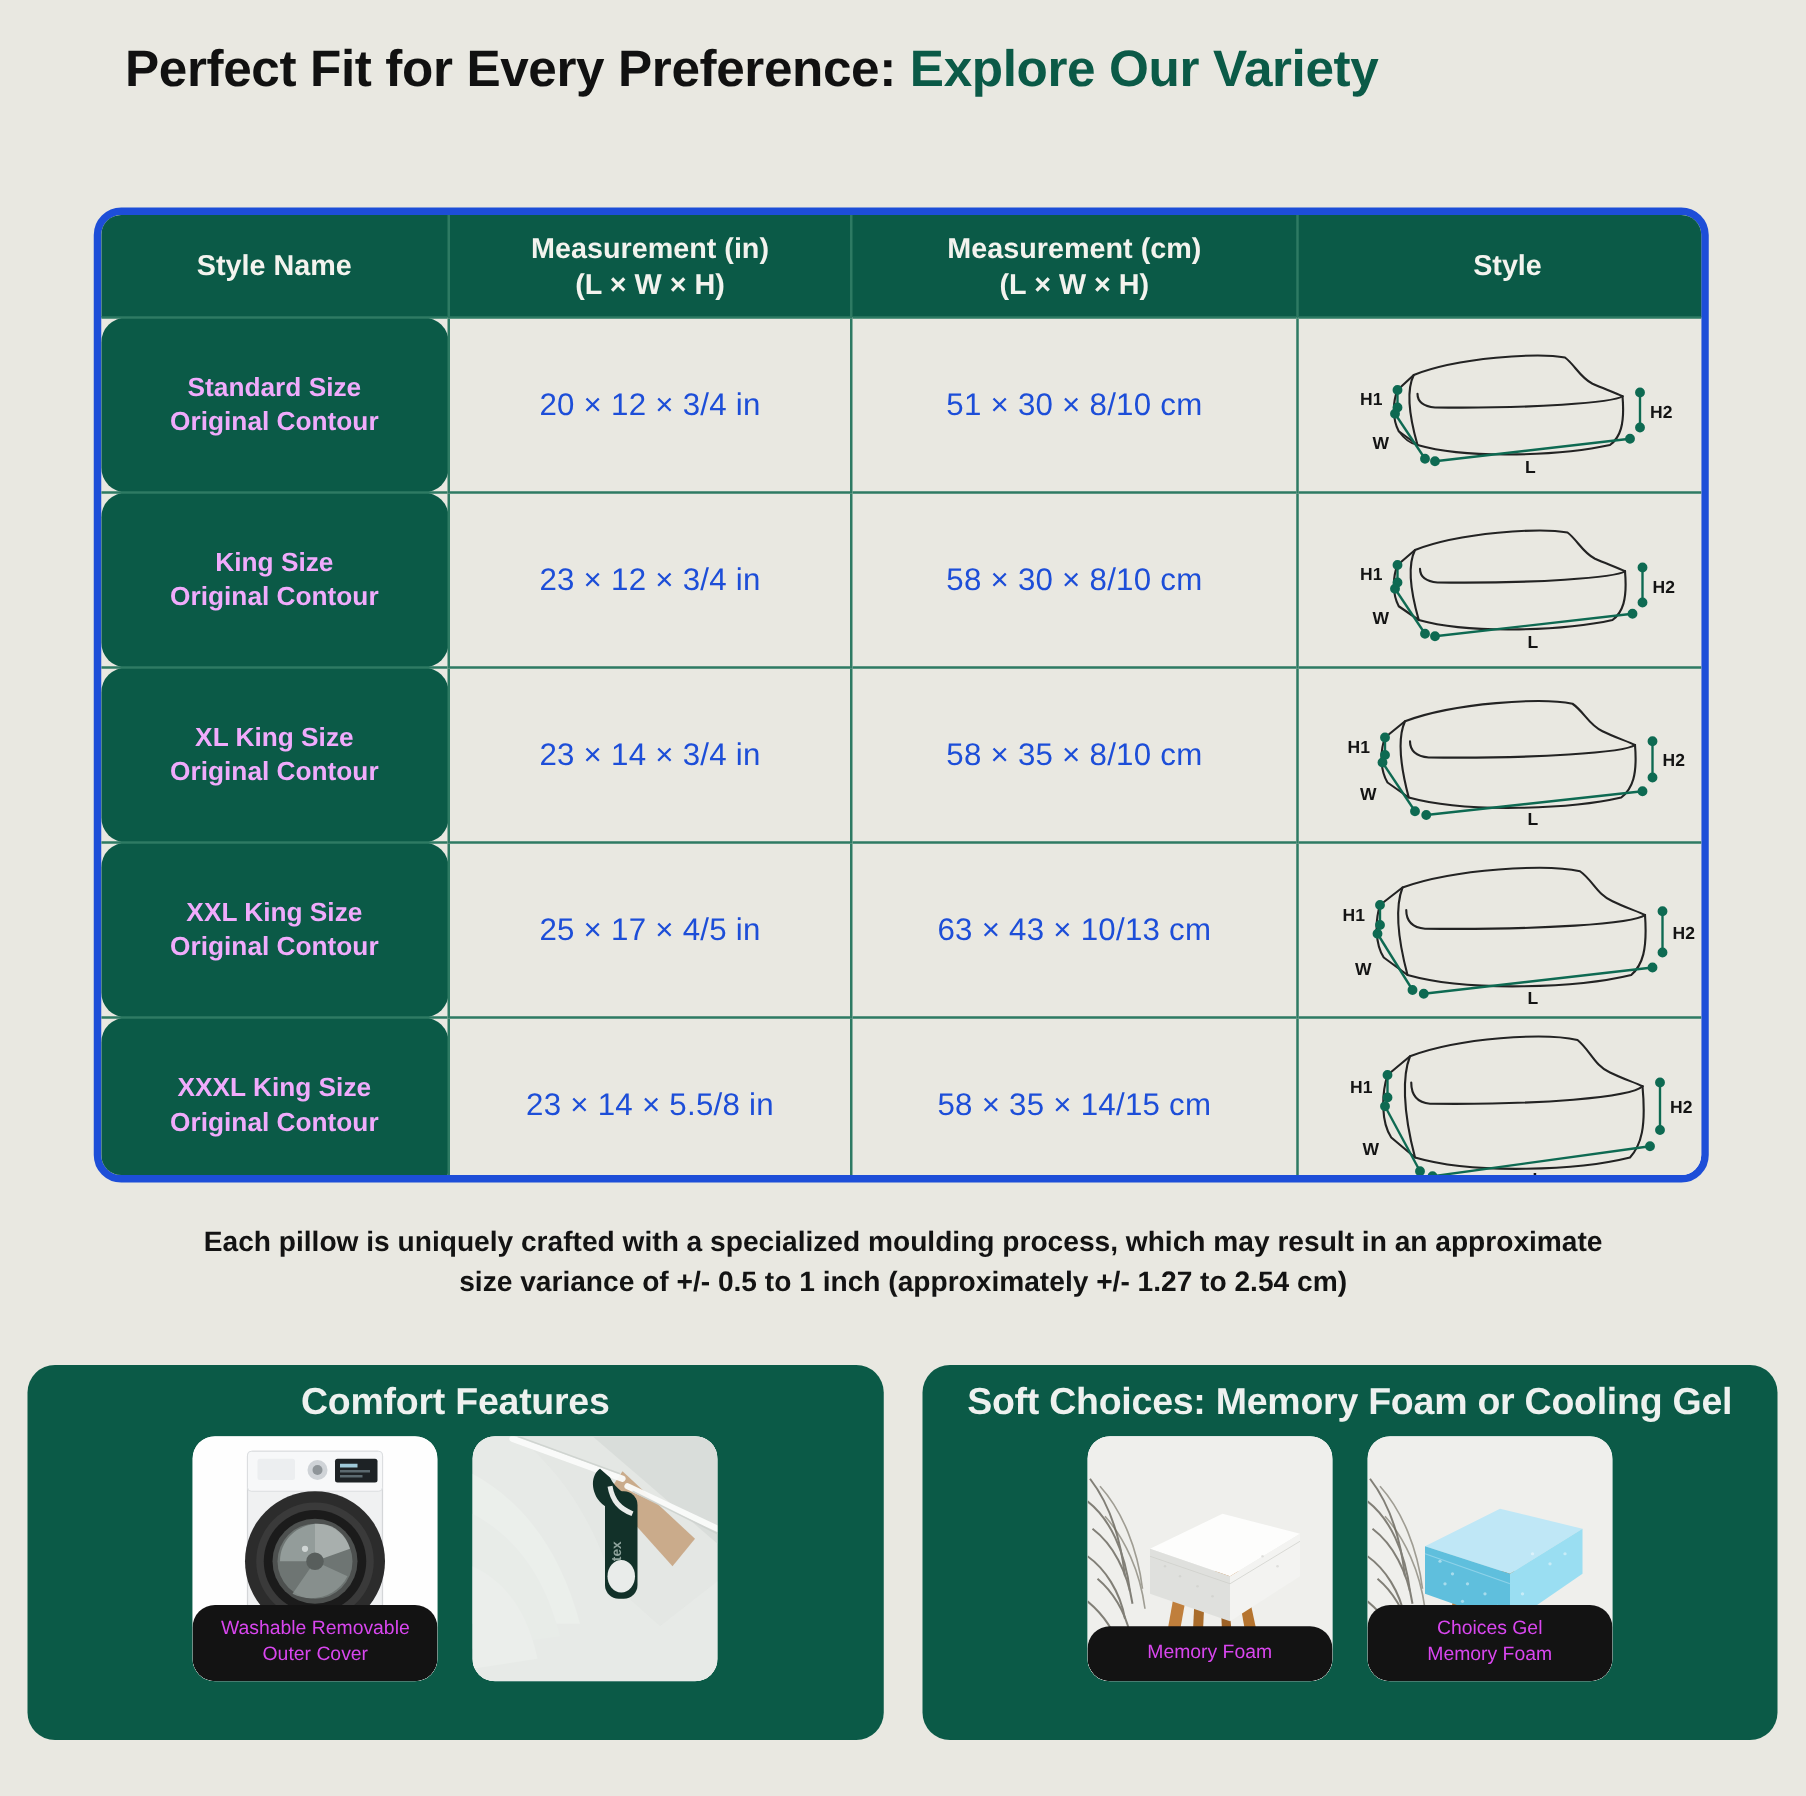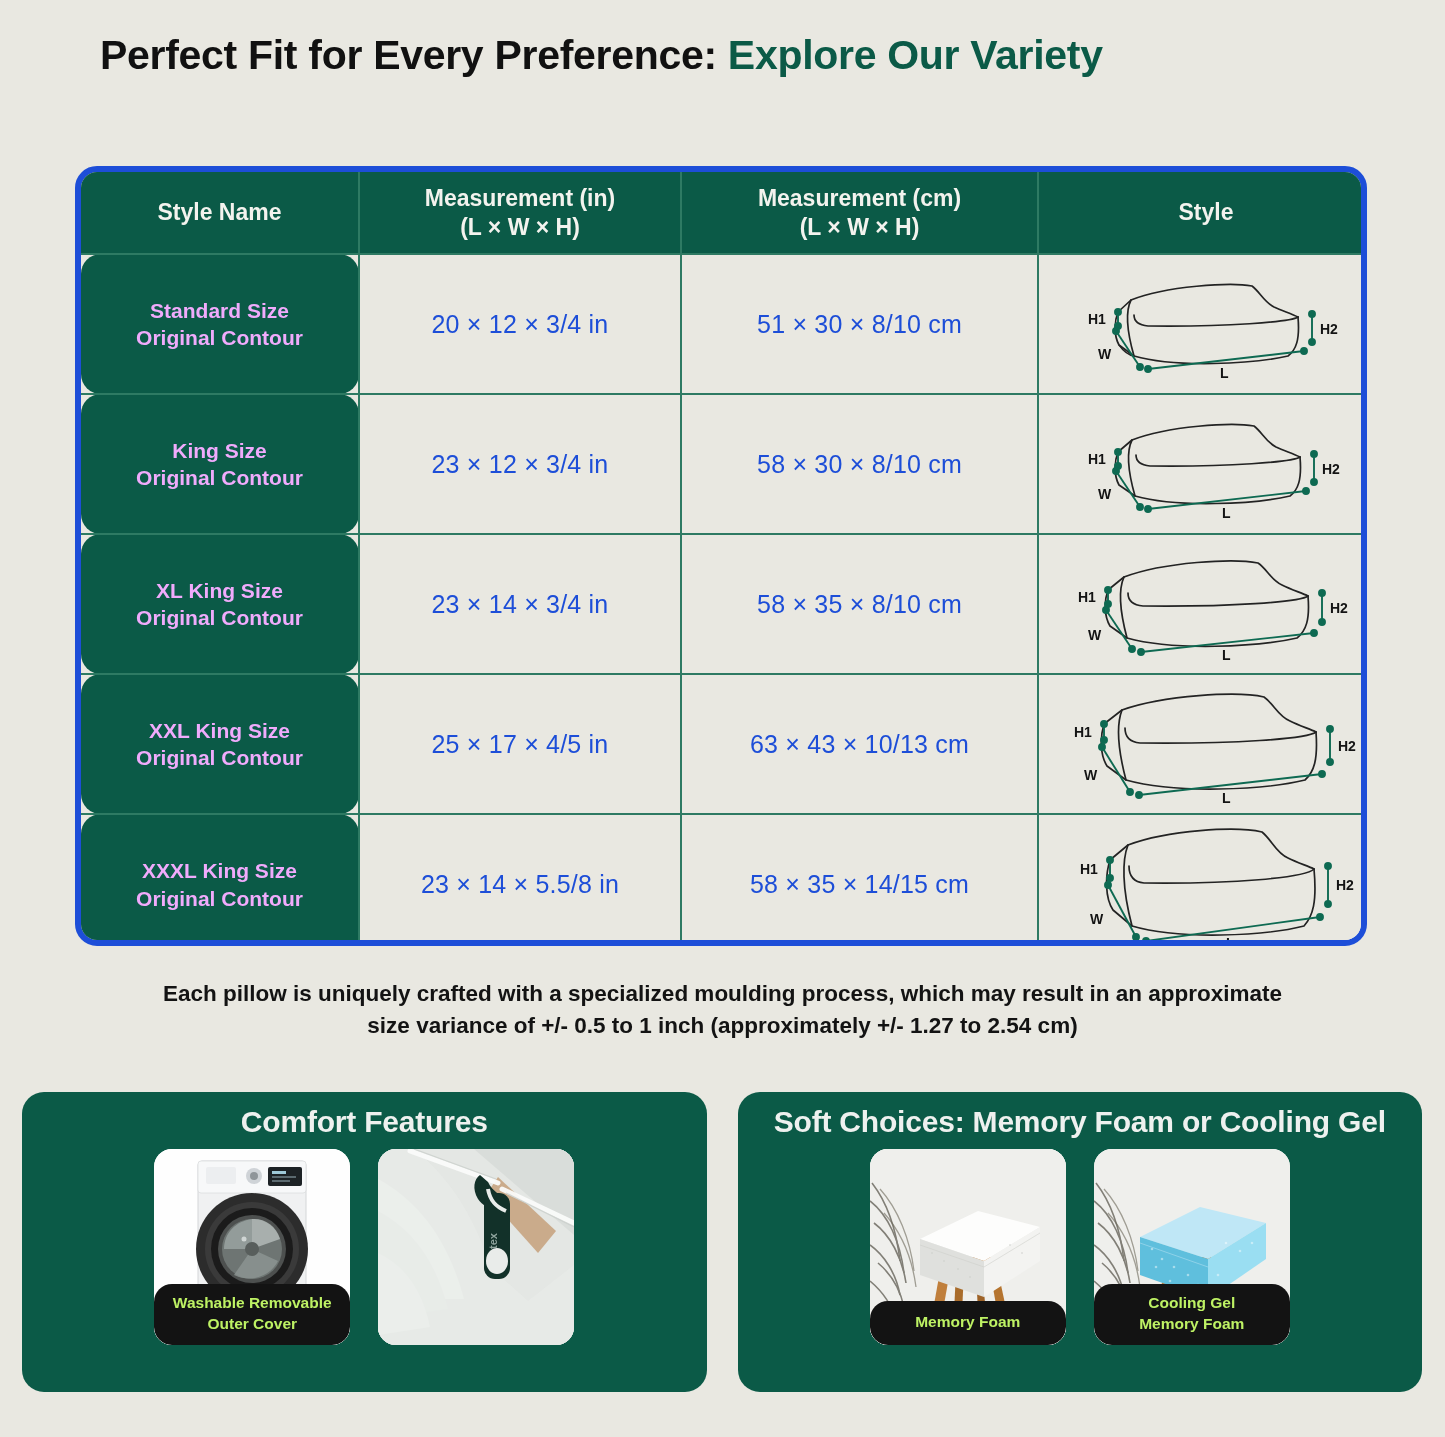--- a/index.html
+++ b/index.html
@@ -123,23 +123,23 @@
     width:196px; height:196px;
     border-radius:18px;
     overflow:hidden;
     position:relative;
     background:#ffffff;
   }
   .tile .art { position:absolute; inset:0; }
   .tile .cap {
     position:absolute; left:0; right:0; bottom:0;
     background:#131313;
-    color:#bef264;
+    color:#d946ef;
     font-size:15.5px;
-    font-weight:bold;
+    font-weight:normal;
     line-height:1.32;
     text-align:center;
     padding:11px 6px 13px 6px;
     border-radius:18px;
   }
   .tile.two-line .cap { padding:9px 6px 11px 6px; }
 </style>
 </head>
 <body>
 
@@ -538,20 +538,20 @@
             <circle cx="76" cy="132" r="1.3"></circle>
               <circle cx="88" cy="140" r="1.3"></circle>
             <circle cx="132" cy="94" r="1.3"></circle>
               <circle cx="146" cy="102" r="1.3"></circle>
             <circle cx="158" cy="94" r="1.3"></circle>
               <circle cx="124" cy="126" r="1.3"></circle>
           </g>
           <path d="M46 94 L114 118" stroke="#8ed2e9" stroke-width="1" fill="none"></path>
         </svg>
         <div class="cap">
-          <div>Cooling Gel</div>
+          <div>Choices Gel</div>
           <div>Memory Foam</div>
         </div>
       </div>
 
     </div>
   </div>
 </div>
 
 </body></html>

